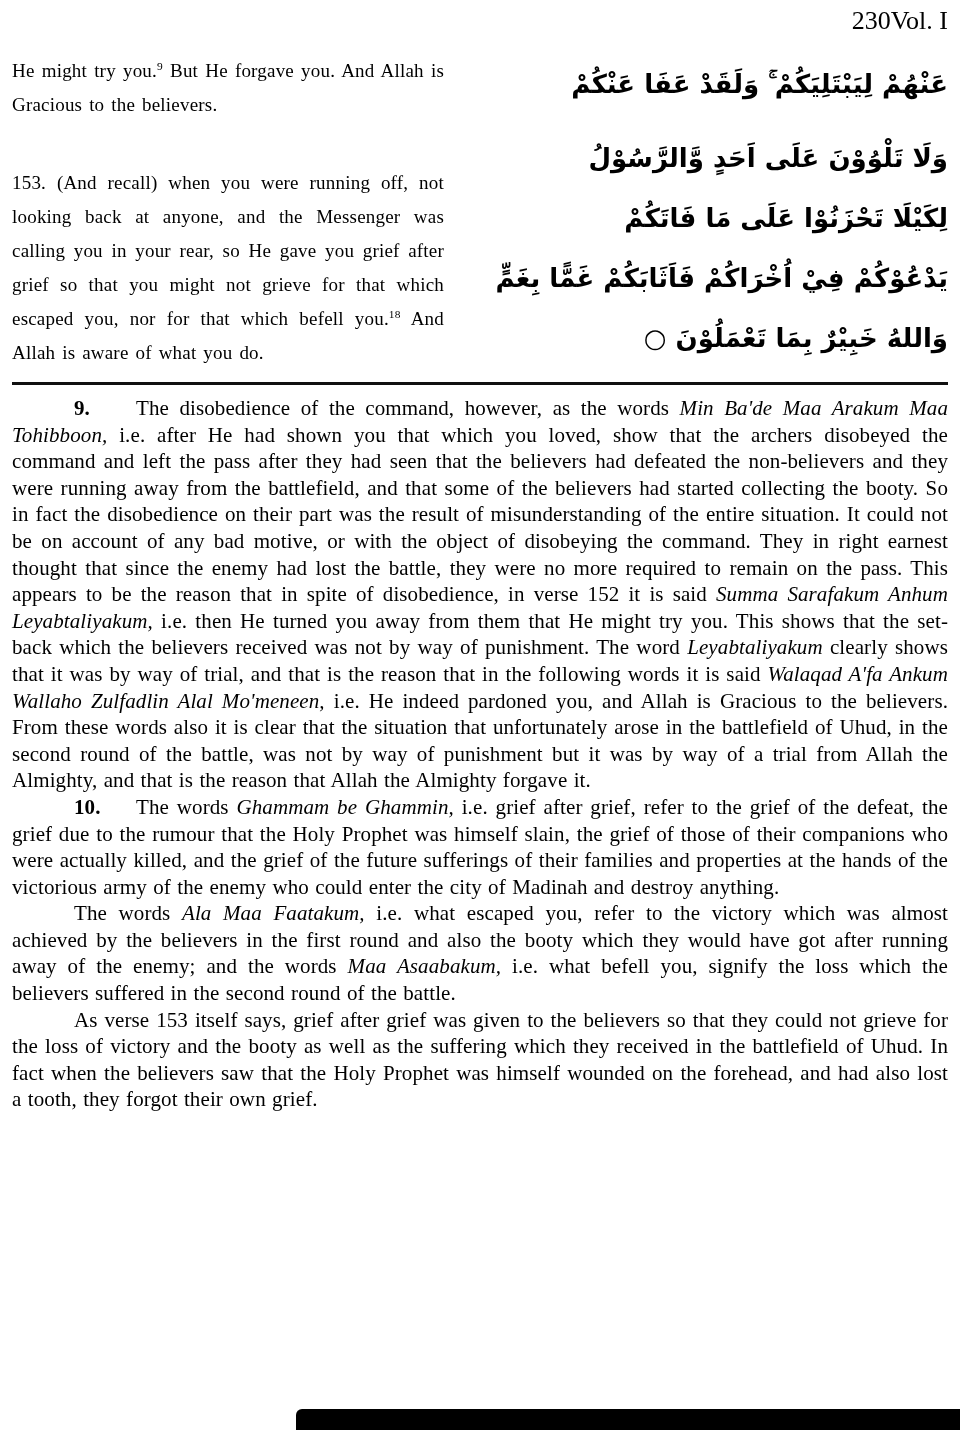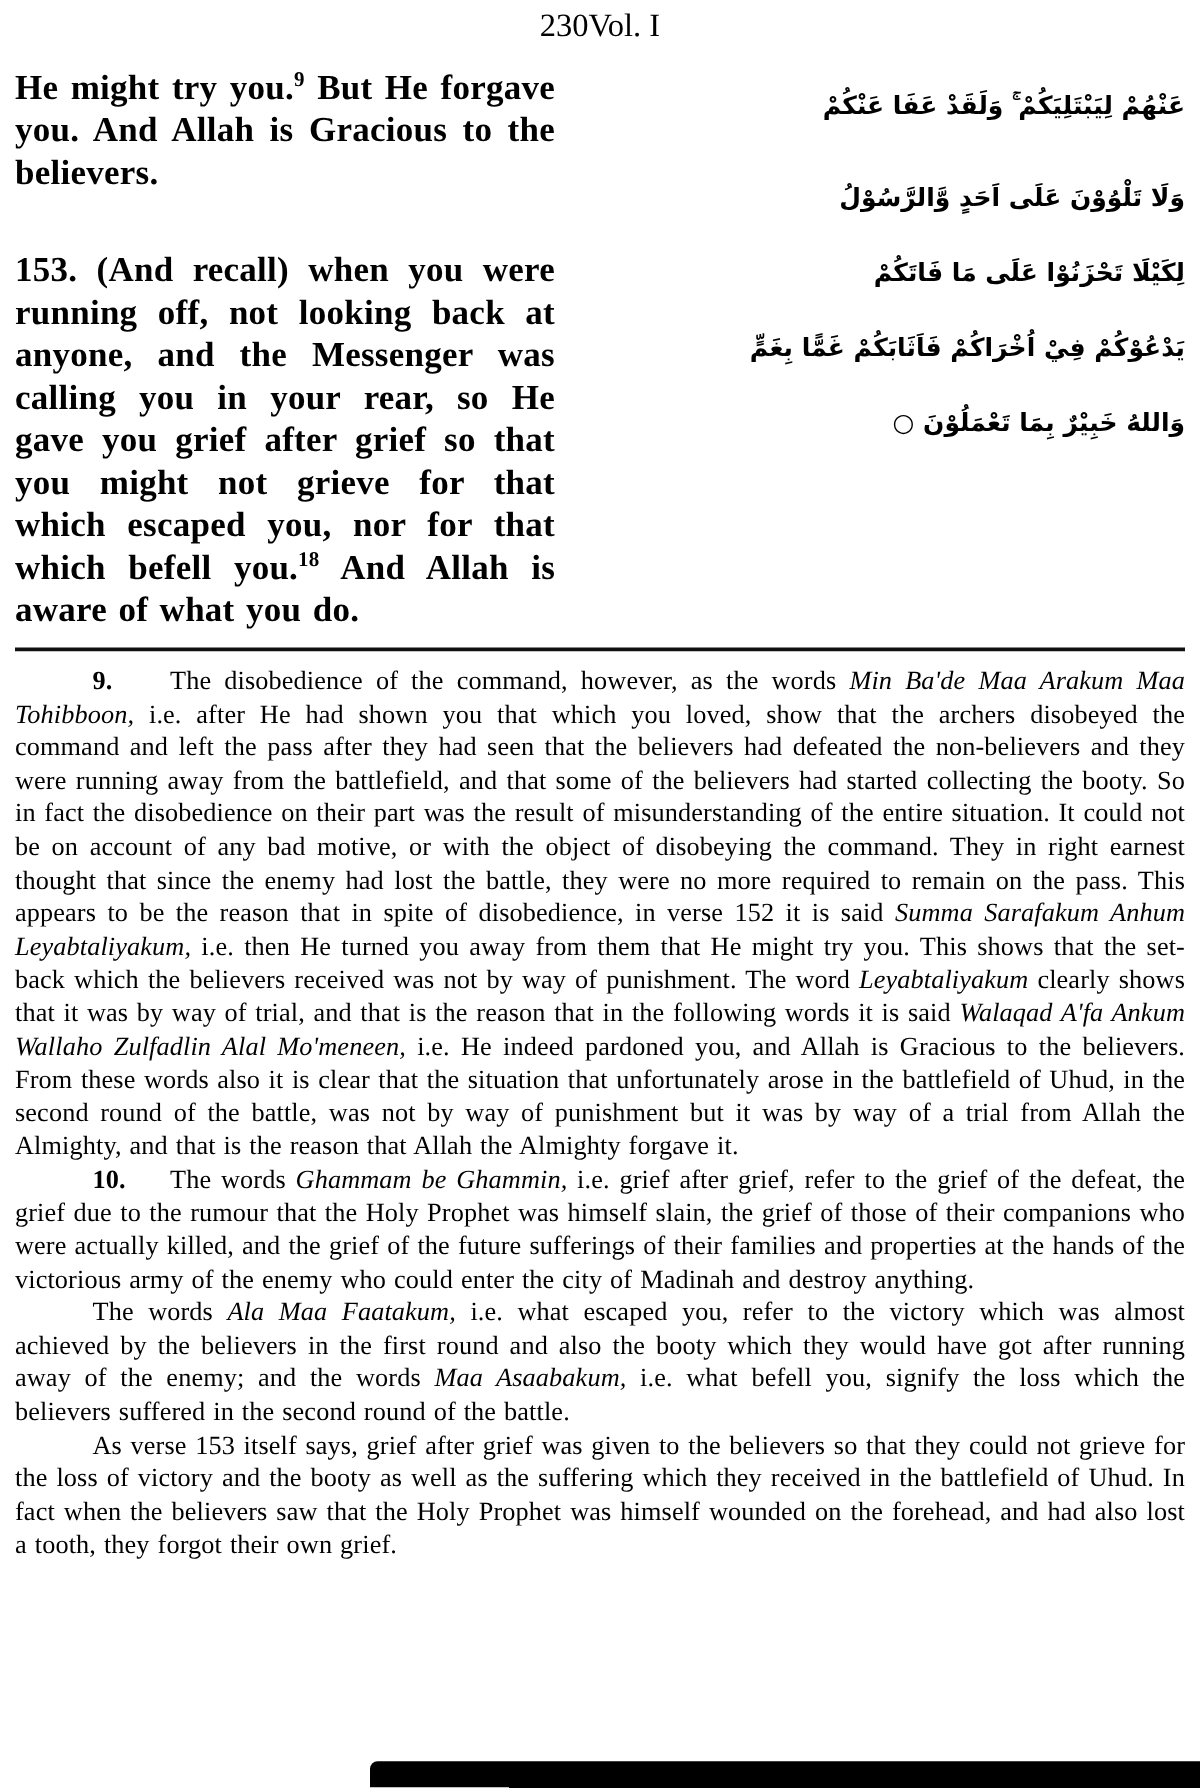--- a/index.html
+++ b/index.html
@@ -6,41 +6,41 @@
   body {
     width: 960px; height: 1430px;
     background: #ffffff; color: #000000;
     font-family: "Liberation Serif", serif;
     position: relative; overflow: hidden;
   }
   .page { box-sizing: border-box; height: 100%; padding: 6px 12px 0 12px; }
 
   
   .page-header {
-    display: flex; justify-content: center; align-items: baseline;
+    display: flex; justify-content: flex-end; align-items: baseline;
     font-size: 26px; line-height: 30px;
   }
   .page-header .title { font-style: italic; font-size: 28px; letter-spacing: 0.5px; }
 
   
   .verses { display: flex; margin-top: 18px; }
   .english {
     width: 432px; flex: 0 0 432px;
-    font-weight: 700; font-size: 28px; line-height: 34px;
+    font-weight: 400; font-size: 19px; line-height: 34px;
     text-align: justify; letter-spacing: 0.2px; word-spacing: 2px;
   }
   .english p { margin: 0; }
   .english p + p { margin-top: 44px; }
   .english sup { font-size: 0.6em; line-height: 0; vertical-align: super; }
 
   .arabic {
     flex: 1 1 auto; margin-left: 12px;
     direction: rtl; text-align: right;
     font-family: "DejaVu Sans", sans-serif;
-    font-size: 20px; line-height: 60px; font-weight: 700;
+    font-size: 26px; line-height: 60px; font-weight: 700;
   }
   .ablock + .ablock { margin-top: 14px; }
   .aline { white-space: nowrap; }
 
   
   .divider {
     border: none; border-top: 3px solid #101010;
     margin: 12px 0 10px 0;
   }
 

